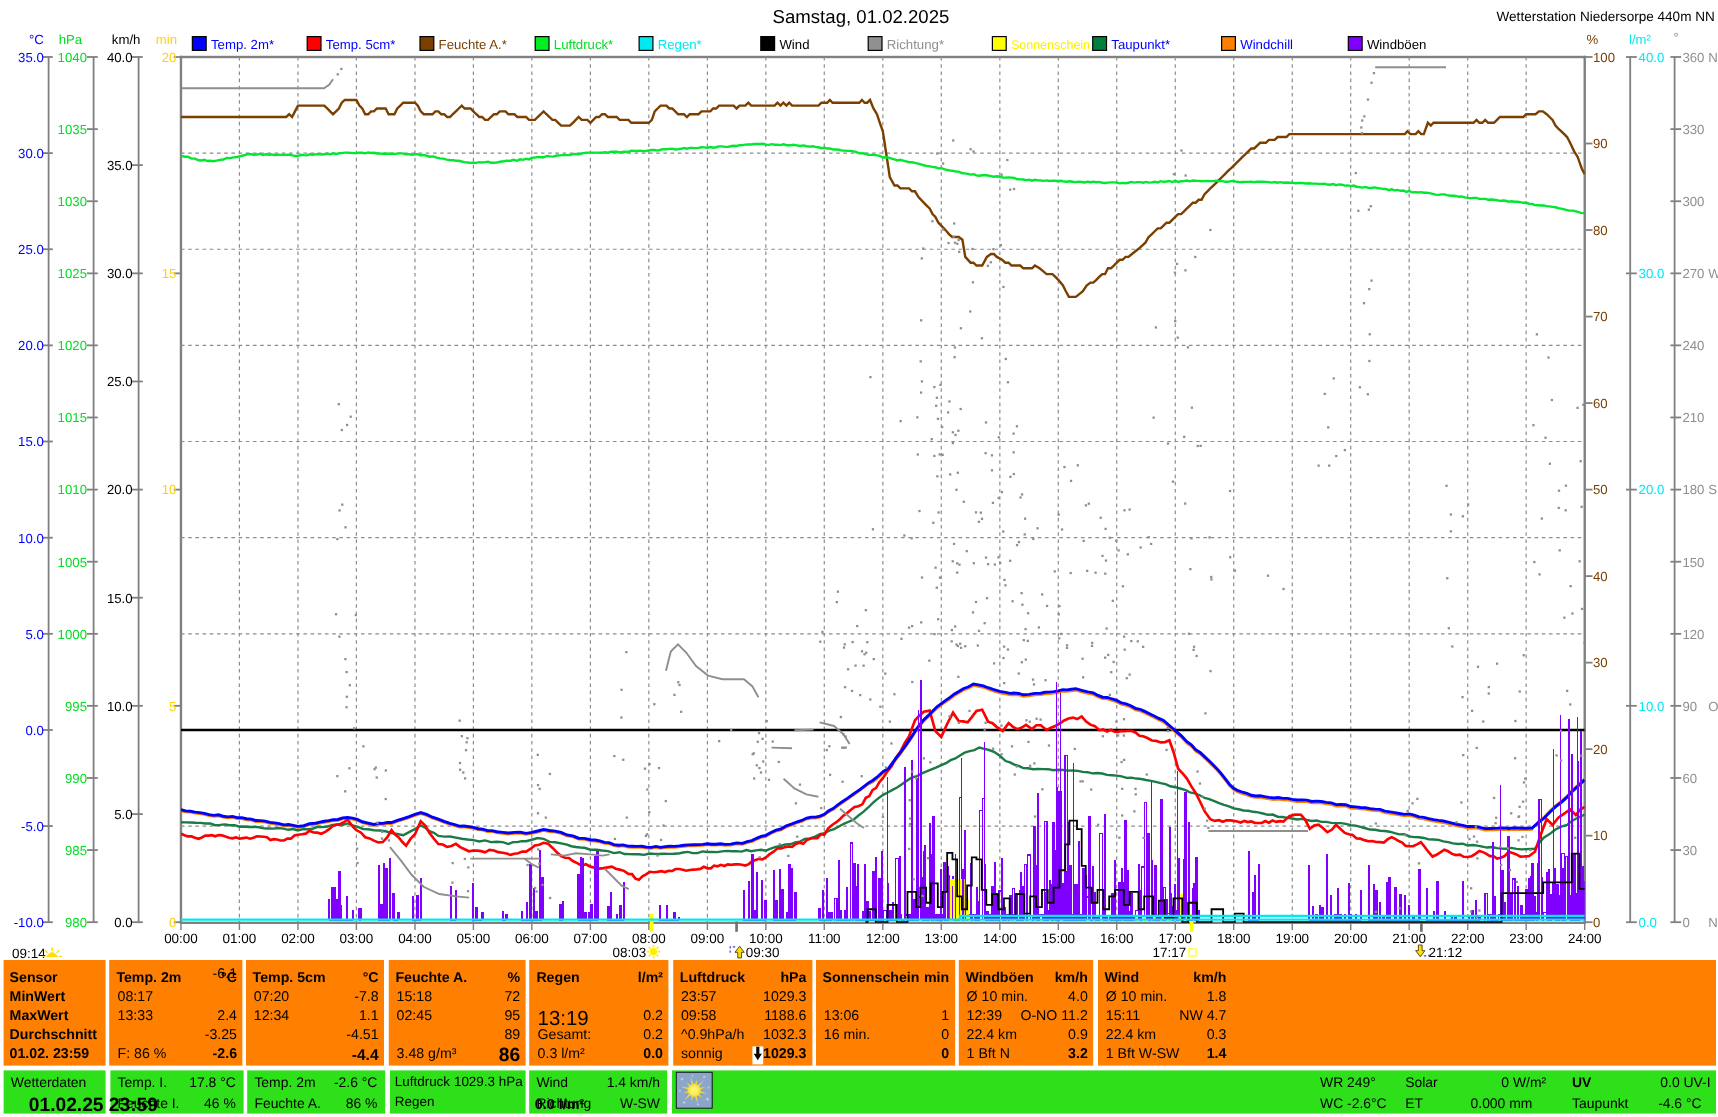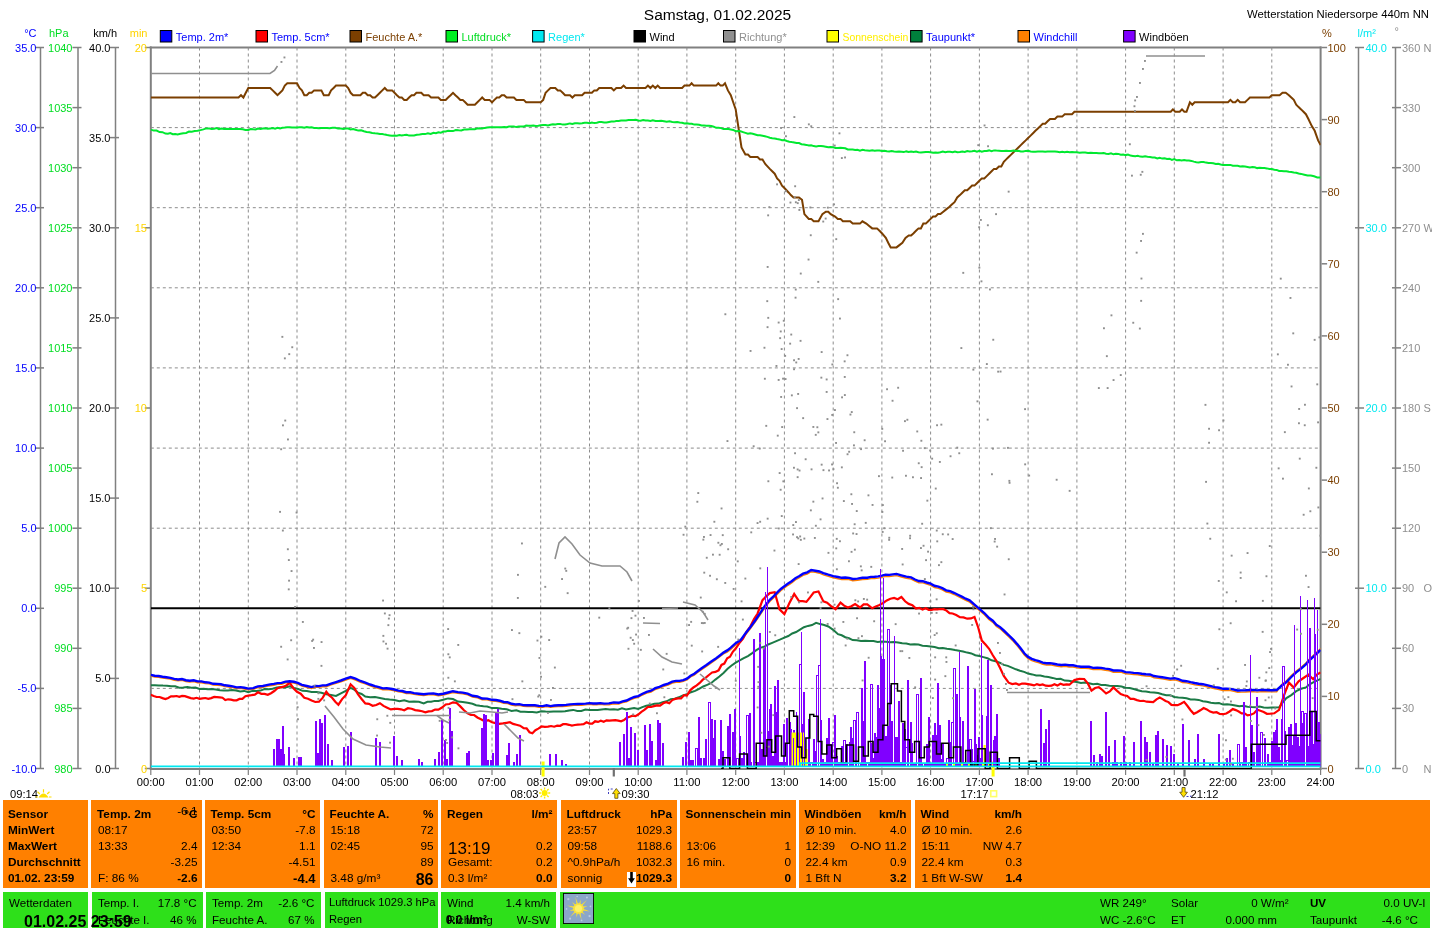--- a/index.html
+++ b/index.html
@@ -879,21 +879,21 @@
 <div style="position:absolute;right:1234.5px;top:806.5px;font-size:11.8px;font-weight:bold;white-space:nowrap">°C</div>
 <div style="position:absolute;left:98px;top:823px;font-size:11.8px;font-weight:normal;white-space:nowrap">08:17</div>
 <div style="position:absolute;right:1234.5px;top:804px;font-size:11.8px;font-weight:normal;white-space:nowrap">-6.1</div>
 <div style="position:absolute;left:98px;top:839px;font-size:11.8px;font-weight:normal;white-space:nowrap">13:33</div>
 <div style="position:absolute;right:1234.5px;top:839px;font-size:11.8px;font-weight:normal;white-space:nowrap">2.4</div>
 <div style="position:absolute;right:1234.5px;top:855px;font-size:11.8px;font-weight:normal;white-space:nowrap">-3.25</div>
 <div style="position:absolute;left:98px;top:871px;font-size:11.8px;font-weight:normal;white-space:nowrap">F: 86 %</div>
 <div style="position:absolute;right:1234.5px;top:871px;font-size:11.8px;font-weight:bold;white-space:nowrap">-2.6</div>
 <div style="position:absolute;left:210.5px;top:806.5px;font-size:11.8px;font-weight:bold;white-space:nowrap">Temp. 5cm</div>
 <div style="position:absolute;right:1116.5px;top:806.5px;font-size:11.8px;font-weight:bold;white-space:nowrap">°C</div>
-<div style="position:absolute;left:211.5px;top:823px;font-size:11.8px;font-weight:normal;white-space:nowrap">03:50</div>
+<div style="position:absolute;left:211.5px;top:823px;font-size:11.8px;font-weight:normal;white-space:nowrap">07:20</div>
 <div style="position:absolute;right:1116.5px;top:823px;font-size:11.8px;font-weight:normal;white-space:nowrap">-7.8</div>
 <div style="position:absolute;left:211.5px;top:839px;font-size:11.8px;font-weight:normal;white-space:nowrap">12:34</div>
 <div style="position:absolute;right:1116.5px;top:839px;font-size:11.8px;font-weight:normal;white-space:nowrap">1.1</div>
 <div style="position:absolute;right:1116.5px;top:855px;font-size:11.8px;font-weight:normal;white-space:nowrap">-4.51</div>
 <div style="position:absolute;right:1116.5px;top:871px;font-size:13px;font-weight:bold;white-space:nowrap">-4.4</div>
 <div style="position:absolute;left:329.5px;top:806.5px;font-size:11.8px;font-weight:bold;white-space:nowrap">Feuchte A.</div>
 <div style="position:absolute;right:998.5px;top:806.5px;font-size:11.8px;font-weight:bold;white-space:nowrap">%</div>
 <div style="position:absolute;left:330.5px;top:823px;font-size:11.8px;font-weight:normal;white-space:nowrap">15:18</div>
 <div style="position:absolute;right:998.5px;top:823px;font-size:11.8px;font-weight:normal;white-space:nowrap">72</div>
 <div style="position:absolute;left:330.5px;top:839px;font-size:11.8px;font-weight:normal;white-space:nowrap">02:45</div>
@@ -934,21 +934,21 @@
 <div style="position:absolute;right:525.5px;top:823px;font-size:11.8px;font-weight:normal;white-space:nowrap">4.0</div>
 <div style="position:absolute;left:805.5px;top:839px;font-size:11.8px;font-weight:normal;white-space:nowrap">12:39</div>
 <div style="position:absolute;right:525.5px;top:839px;font-size:11.8px;font-weight:normal;white-space:nowrap">O-NO 11.2</div>
 <div style="position:absolute;left:805.5px;top:855px;font-size:11.8px;font-weight:normal;white-space:nowrap">22.4 km</div>
 <div style="position:absolute;right:525.5px;top:855px;font-size:11.8px;font-weight:normal;white-space:nowrap">0.9</div>
 <div style="position:absolute;left:805.5px;top:871px;font-size:11.8px;font-weight:normal;white-space:nowrap">1 Bft N</div>
 <div style="position:absolute;right:525.5px;top:871px;font-size:11.8px;font-weight:bold;white-space:nowrap">3.2</div>
 <div style="position:absolute;left:920.5px;top:806.5px;font-size:11.8px;font-weight:bold;white-space:nowrap">Wind</div>
 <div style="position:absolute;right:410px;top:806.5px;font-size:11.8px;font-weight:bold;white-space:nowrap">km/h</div>
 <div style="position:absolute;left:921.5px;top:823px;font-size:11.8px;font-weight:normal;white-space:nowrap">Ø 10 min.</div>
-<div style="position:absolute;right:410px;top:823px;font-size:11.8px;font-weight:normal;white-space:nowrap">2.6</div>
+<div style="position:absolute;right:410px;top:823px;font-size:11.8px;font-weight:normal;white-space:nowrap">1.8</div>
 <div style="position:absolute;left:921.5px;top:839px;font-size:11.8px;font-weight:normal;white-space:nowrap">15:11</div>
 <div style="position:absolute;right:410px;top:839px;font-size:11.8px;font-weight:normal;white-space:nowrap">NW 4.7</div>
 <div style="position:absolute;left:921.5px;top:855px;font-size:11.8px;font-weight:normal;white-space:nowrap">22.4 km</div>
 <div style="position:absolute;right:410px;top:855px;font-size:11.8px;font-weight:normal;white-space:nowrap">0.3</div>
 <div style="position:absolute;left:921.5px;top:871px;font-size:11.8px;font-weight:normal;white-space:nowrap">1 Bft W-SW</div>
 <div style="position:absolute;right:410px;top:871px;font-size:11.8px;font-weight:bold;white-space:nowrap">1.4</div>
 <div style="position:absolute;left:2.5px;top:891.5px;width:85.5px;height:36.5px;background:#2ee01a"></div>
 <div style="position:absolute;left:91.5px;top:891.5px;width:111.0px;height:36.5px;background:#2ee01a"></div>
 <div style="position:absolute;left:206px;top:891.5px;width:114.5px;height:36.5px;background:#2ee01a"></div>
 <div style="position:absolute;left:324.5px;top:891.5px;width:113.0px;height:36.5px;background:#2ee01a"></div>
@@ -956,21 +956,21 @@
 <div style="position:absolute;left:559.5px;top:891.5px;width:870.0px;height:36.5px;background:#2ee01a"></div>
 <div style="position:absolute;left:9px;top:896px;font-size:11.6px;font-weight:normal;white-space:nowrap">Wetterdaten</div>
 <div style="position:absolute;left:24px;top:913px;font-size:16px;font-weight:bold;white-space:nowrap">01.02.25 23:59</div>
 <div style="position:absolute;left:98px;top:896px;font-size:11.6px;font-weight:normal;white-space:nowrap">Temp. I.</div>
 <div style="position:absolute;right:1235.5px;top:896px;font-size:11.6px;font-weight:normal;white-space:nowrap">17.8 °C</div>
 <div style="position:absolute;left:98px;top:913px;font-size:11.6px;font-weight:normal;white-space:nowrap">Feuchte I.</div>
 <div style="position:absolute;right:1235.5px;top:913px;font-size:11.6px;font-weight:normal;white-space:nowrap">46 %</div>
 <div style="position:absolute;left:212px;top:896px;font-size:11.6px;font-weight:normal;white-space:nowrap">Temp. 2m</div>
 <div style="position:absolute;right:1117.5px;top:896px;font-size:11.6px;font-weight:normal;white-space:nowrap">-2.6 °C</div>
 <div style="position:absolute;left:212px;top:913px;font-size:11.6px;font-weight:normal;white-space:nowrap">Feuchte A.</div>
-<div style="position:absolute;right:1117.5px;top:913px;font-size:11.6px;font-weight:normal;white-space:nowrap">67 %</div>
+<div style="position:absolute;right:1117.5px;top:913px;font-size:11.6px;font-weight:normal;white-space:nowrap">86 %</div>
 <div style="position:absolute;left:329px;top:896px;font-size:11.2px;font-weight:normal;white-space:nowrap">Luftdruck</div>
 <div style="position:absolute;right:996.5px;top:896px;font-size:11.2px;font-weight:normal;white-space:nowrap">1029.3 hPa</div>
 <div style="position:absolute;left:329px;top:913px;font-size:11.2px;font-weight:normal;white-space:nowrap">Regen</div>
 <div style="position:absolute;right:945px;top:913px;font-size:12px;font-weight:bold;white-space:nowrap">0.0 l/m²</div>
 <div style="position:absolute;left:447px;top:896px;font-size:11.6px;font-weight:normal;white-space:nowrap">Wind</div>
 <div style="position:absolute;right:882px;top:896px;font-size:11.6px;font-weight:normal;white-space:nowrap">1.4 km/h</div>
 <div style="position:absolute;left:447px;top:913px;font-size:11.6px;font-weight:normal;white-space:nowrap">Richtung</div>
 <div style="position:absolute;right:882px;top:913px;font-size:11.6px;font-weight:normal;white-space:nowrap">W-SW</div>
 <div style="position:absolute;left:1100px;top:896px;font-size:11.6px;font-weight:normal;white-space:nowrap">WR 249°</div>
 <div style="position:absolute;left:1100px;top:913px;font-size:11.6px;font-weight:normal;white-space:nowrap">WC -2.6°C</div>

